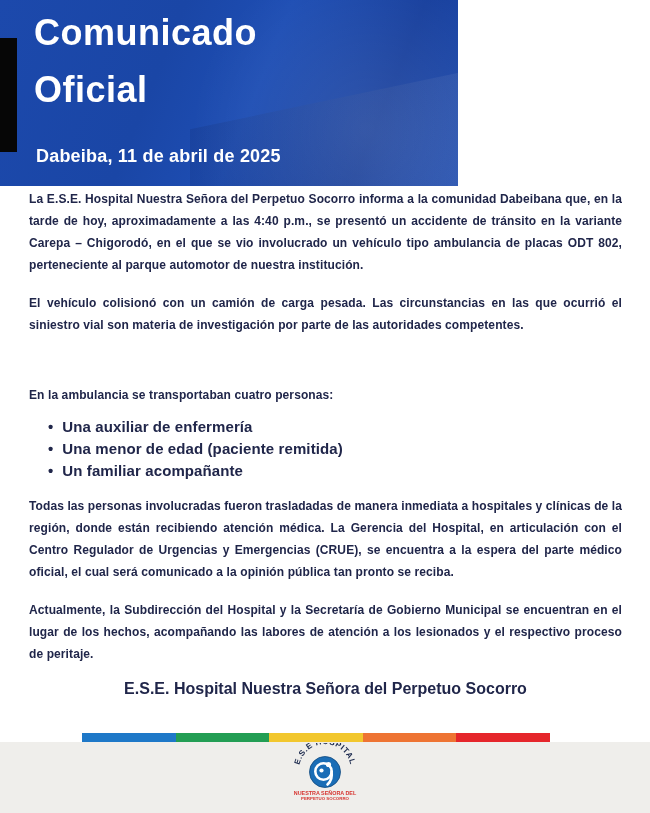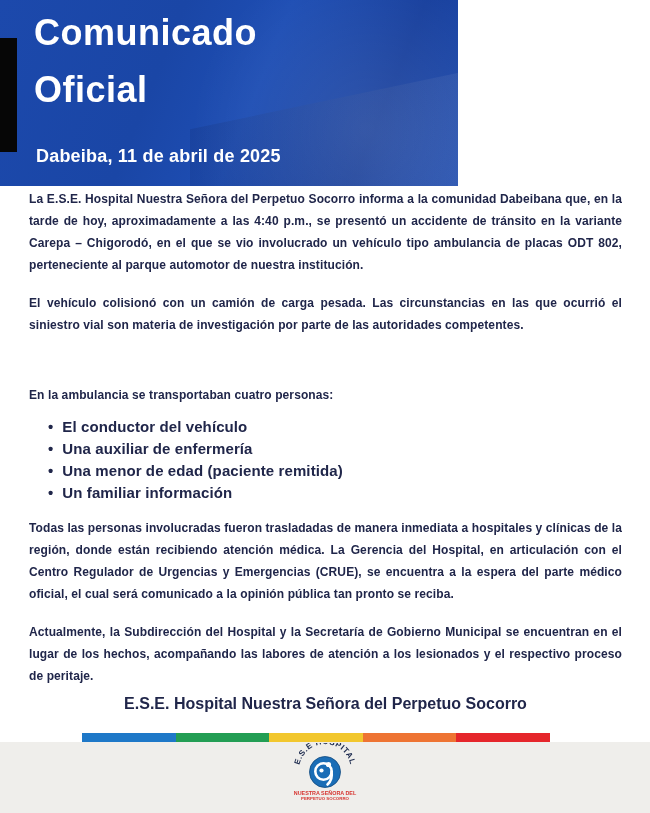--- a/index.html
+++ b/index.html
@@ -46,21 +46,21 @@
     text-align:justify; margin:0 0 16px 0; letter-spacing:0.1px;
   }
   .main p.no-gap { margin-bottom:0; }
   .main p.intro { margin-bottom:10px;margin-top:48px; }
   .bullet-list { list-style:none; margin:0 0 13px 0; padding-left:19px; }
   .bullet-list li {
     font-size:15px; line-height:22px; font-weight:bold; letter-spacing:0.1px;
   }
   .bullet-list li::before { content:"\2022"; margin-right:9px; }
   .signature {
-    text-align:center; font-size:16px; font-weight:bold; margin-top:8px;
+    text-align:center; font-size:16px; font-weight:bold; margin-top:15px;
   }
 
   
   .color-bar {
     position:absolute; left:82px; top:733px; width:468px; height:9px;
     display:flex;
   }
   .color-bar span { flex:1 1 0; }
   .footer {
     position:absolute; left:0; top:742px; width:650px; height:71px;
@@ -87,24 +87,23 @@
     </div>
     <div class="dateline">Dabeiba, 11 de abril de 2025</div>
   </header>
   <div class="black-tab"></div>
 
   <main class="main">
     <p>La E.S.E. Hospital Nuestra Señora del Perpetuo Socorro informa a la comunidad Dabeibana que, en la tarde de hoy, aproximadamente a las 4:40 p.m., se presentó un accidente de tránsito en la variante Carepa – Chigorodó, en el que se vio involucrado un vehículo tipo ambulancia de placas ODT 802, perteneciente al parque automotor de nuestra institución.</p>
     <p class="no-gap">El vehículo colisionó con un camión de carga pesada. Las circunstancias en las que ocurrió el siniestro vial son materia de investigación por parte de las autoridades competentes.</p>
     <p class="intro">En la ambulancia se transportaban cuatro personas:</p>
     <ul class="bullet-list">
-      <li>El conductor del vehículo</li>
       <li>Una auxiliar de enfermería</li>
       <li>Una menor de edad (paciente remitida)</li>
-      <li>Un familiar información</li>
+      <li>Un familiar acompañante</li>
     </ul>
     <p>Todas las personas involucradas fueron trasladadas de manera inmediata a hospitales y clínicas de la región, donde están recibiendo atención médica. La Gerencia del Hospital, en articulación con el Centro Regulador de Urgencias y Emergencias (CRUE), se encuentra a la espera del parte médico oficial, el cual será comunicado a la opinión pública tan pronto se reciba.</p>
     <p style="margin-bottom:7px">Actualmente, la Subdirección del Hospital y la Secretaría de Gobierno Municipal se encuentran en el lugar de los hechos, acompañando las labores de atención a los lesionados y el respectivo proceso de peritaje.</p>
     <div class="signature">E.S.E. Hospital Nuestra Señora del Perpetuo Socorro</div>
   </main>
 
   <div class="color-bar">
     <span style="background-color: rgb(30, 120, 200);"></span>
     <span style="background-color: rgb(35, 158, 84);"></span>
     <span style="background-color: rgb(242, 199, 46);"></span>

